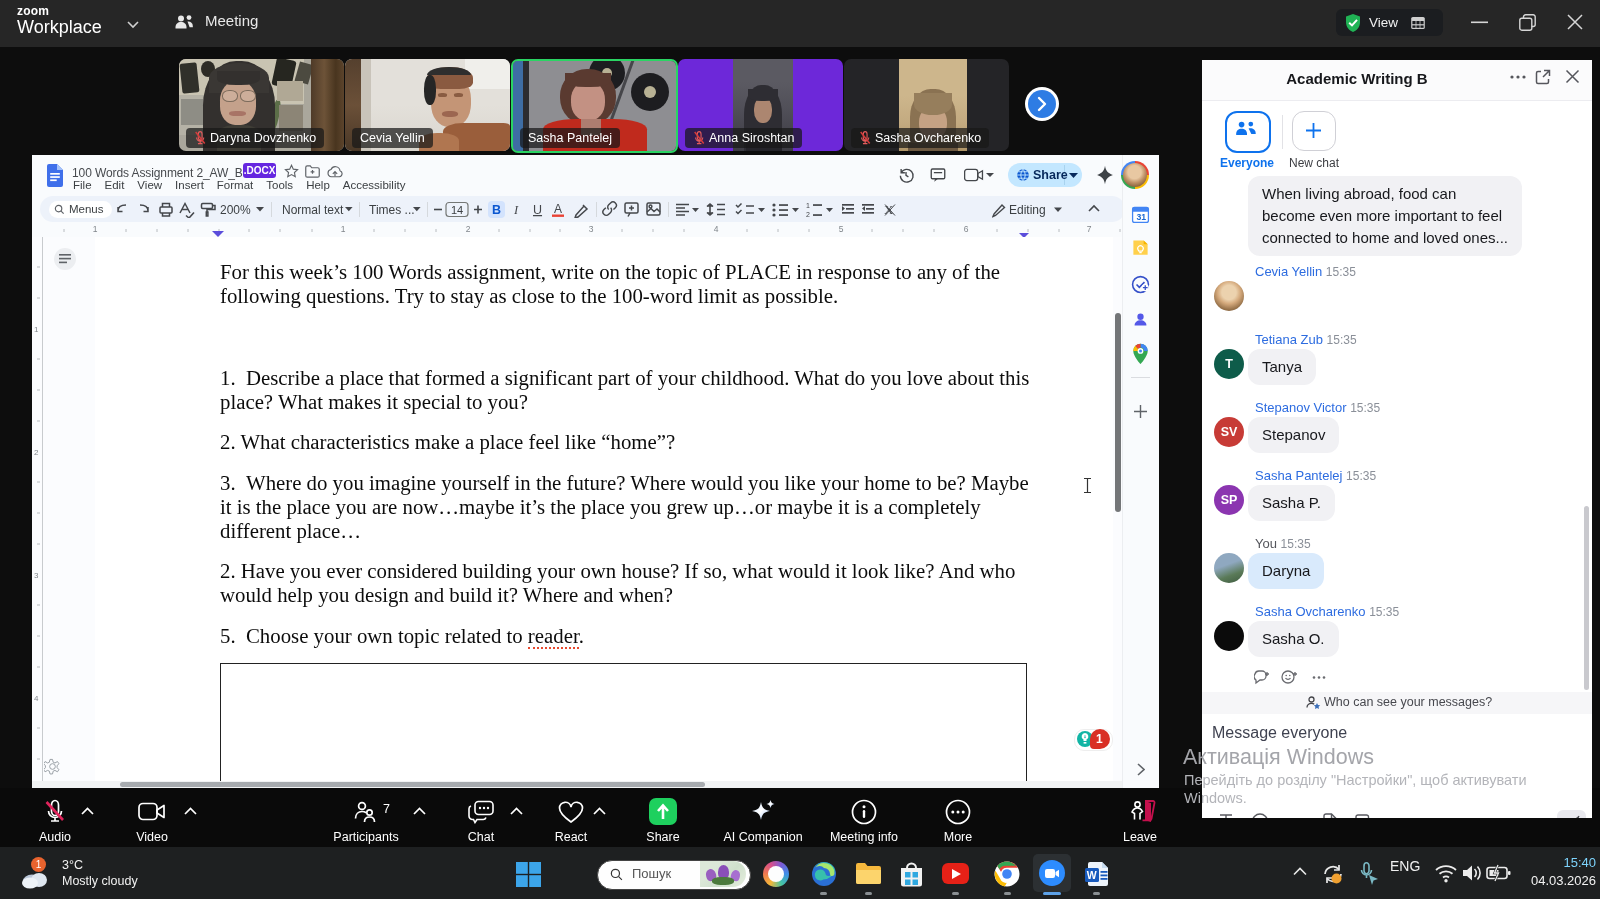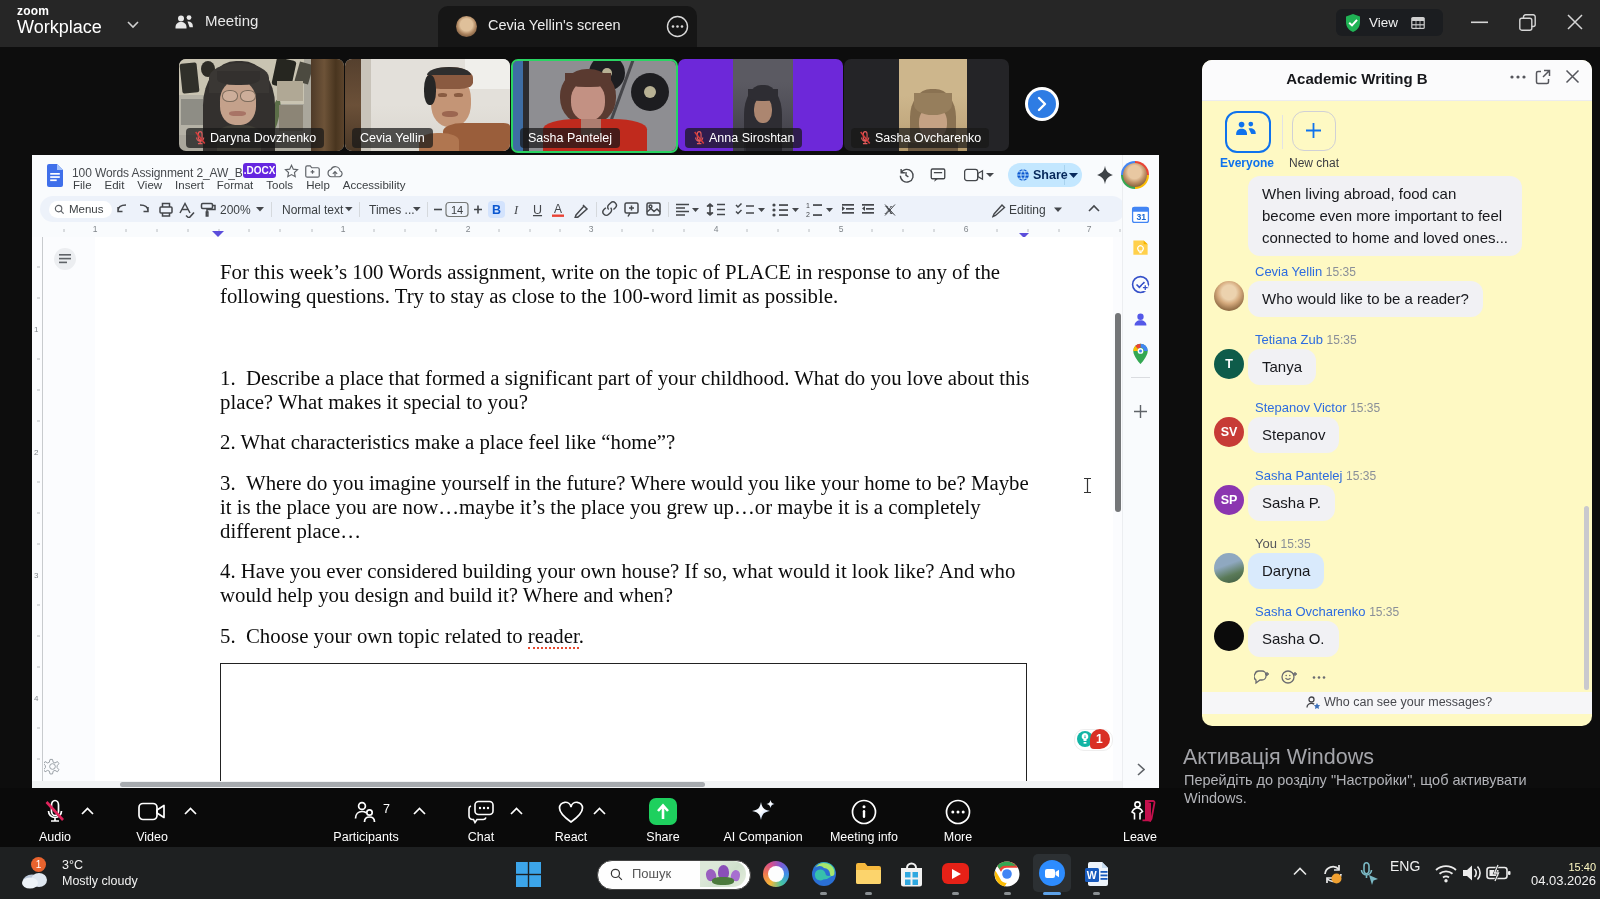--- a/index.html
+++ b/index.html
@@ -22,21 +22,21 @@
 .micoff{width:12px;height:14px;position:relative;display:inline-block;}
 
 #doc{position:absolute;left:32px;top:155px;width:1127px;height:633px;background:#f9fbfd;overflow:hidden;}
 
 #ztoolbar{position:absolute;left:0;top:788px;width:1600px;height:59px;background:#0a0a0a;}
 .zbtn{position:absolute;top:0;height:59px;color:#fff;text-align:center;}
 .zbtn .lbl{position:absolute;top:42px;width:200px;left:50%;transform:translateX(-50%);font-size:12.5px;color:#fff;}
 
 #taskbar{position:absolute;left:0;top:847px;width:1600px;height:52px;background:#1e2021;}
 
-#chat{position:absolute;left:1202px;top:60px;width:390px;height:666px;background:#fef9c3;border-radius:10px;z-index:40;overflow:hidden;}
+#chat{position:absolute;left:1202px;top:60px;width:390px;height:758px;background:#ffffff;border-radius:0;z-index:40;overflow:hidden;}
 .bubble{position:absolute;background:#f1f1f4;border-radius:12px;color:#17181c;font-size:15px;line-height:22px;padding:7px 14px;white-space:nowrap;}
 .cname{position:absolute;font-size:13px;color:#2d6ce0;white-space:nowrap;}
 .ctime{color:#8a8f98;font-size:12px;font-weight:400;}
 .cavatar{position:absolute;width:30px;height:30px;border-radius:50%;color:#fff;font-size:12.5px;font-weight:700;text-align:center;line-height:30px;}
 .dl{position:absolute;left:0;white-space:nowrap;}
 
 #wm{position:absolute;left:0;top:0;z-index:60;}
 #wm div{white-space:nowrap;}
 </style></head>
 <body>
@@ -51,30 +51,20 @@
       </svg>
     <svg class="abs" style="left:172px;top:13px" width="26" height="20" viewBox="0 0 26 20">
         <g fill="#e8e8e8">
           <circle cx="9" cy="5.5" r="3"></circle>
           <path d="M3.5 14c0-3 2.4-5 5.5-5s5.5 2 5.5 5v1.5H3.5z"></path>
           <circle cx="17" cy="4.6" r="2.4"></circle>
           <path d="M15.5 8.6c2.8-.4 5.3 1.4 5.3 4.4v1.2h-3.2"></path>
         </g>
       </svg>
     <div id="meetingtab" style="left:205px;">Meeting</div>
-    <div id="screentab">
-      <div class="avatar"></div>
-      <div class="ttext">Cevia Yellin's screen</div>
-      <svg class="abs" style="left:228px;top:9px" width="23" height="23" viewBox="0 0 23 23">
-          <circle cx="11.5" cy="11.5" r="10" fill="none" stroke="#d9d9d9" stroke-width="1.4"></circle>
-          <circle cx="7" cy="11.5" r="1.3" fill="#d9d9d9"></circle>
-          <circle cx="11.5" cy="11.5" r="1.3" fill="#d9d9d9"></circle>
-          <circle cx="16" cy="11.5" r="1.3" fill="#d9d9d9"></circle>
-        </svg>
-    </div>
     <div id="viewpill">
       <svg class="abs" style="left:7px;top:4px" width="20" height="20" viewBox="0 0 20 20">
           <path d="M10 1 L17 3.5 V9 C17 14 14 17.5 10 19 C6 17.5 3 14 3 9 V3.5 Z" fill="#20b355"></path>
           <path d="M6.2 9.8 L9 12.4 L14 6.8" stroke="#fff" stroke-width="2" fill="none"></path>
         </svg>
       <div class="abs" style="left:33px;top:6px;color:#f0f0f0;font-size:13.5px;">View</div>
       <svg class="abs" style="left:75px;top:8px" width="14" height="12" viewBox="0 0 17 15">
           <rect x="0" y="0" width="17" height="15" rx="2" fill="#cfcfcf"></rect>
           <rect x="1.5" y="5" width="4" height="4" fill="#1b1d20"></rect>
           <rect x="6.5" y="5" width="4" height="4" fill="#1b1d20"></rect>
@@ -417,21 +407,21 @@
     
     <div id="dtext" style="position:absolute;left:188px;top:0;font-family:'Liberation Serif',serif;font-size:20.8px;color:#0c0c0c;">
       <div class="dl" style="top:105px;">For this week’s 100 Words assignment, write on the topic of PLACE in response to any of the</div>
       <div class="dl" style="top:129px;">following questions. Try to stay as close to the 100-word limit as possible.</div>
       <div class="dl" style="top:211px;">1.&nbsp;&nbsp;Describe a place that formed a significant part of your childhood. What do you love about this</div>
       <div class="dl" style="top:235px;">place? What makes it special to you?</div>
       <div class="dl" style="top:275px;">2. What characteristics make a place feel like “home”?</div>
       <div class="dl" style="top:316px;">3.&nbsp;&nbsp;Where do you imagine yourself in the future? Where would you like your home to be? Maybe</div>
       <div class="dl" style="top:340px;">it is the place you are now…maybe it’s the place you grew up…or maybe it is a completely</div>
       <div class="dl" style="top:364px;">different place…</div>
-      <div class="dl" style="top:404px;">4. Have you ever considered building your own house? If so, what would it look like? And who</div>
+      <div class="dl" style="top:404px;">2. Have you ever considered building your own house? If so, what would it look like? And who</div>
       <div class="dl" style="top:428px;">would help you design and build it? Where and when?</div>
       <div class="dl" style="top:469px;">5.&nbsp;&nbsp;Choose your own topic related to <span style="border-bottom:2px dotted #e8492e;">reader</span>.</div>
     </div>
     <div class="abs" style="left:188px;top:508px;width:805px;height:125px;border:1.3px solid #222;border-bottom:none;background:#fff;"></div>
     <svg class="abs" style="left:1051px;top:322px" width="9" height="17">
         <path d="M1 1.5 h7 M1 15.5 h7 M4.5 1.5 v14" stroke="#333" stroke-width="1.2" fill="none"></path>
       </svg>
     
     <div class="abs" style="left:1083px;top:158px;width:6px;height:199px;background:#747678;border-radius:3px;"></div>
     <div class="abs" style="left:1090px;top:0px;width:37px;height:633px;background:#f9fbfd;border-left:1px solid #eceef1;"></div>
@@ -700,21 +690,21 @@
         <path d="M2 7 h4 l5-4.5 v15 L6 13 H2 z" fill="#ececec"></path>
         <path d="M13.5 6 a5.5 5.5 0 0 1 0 8 M16.5 3.5 a9.5 9.5 0 0 1 0 13" fill="none" stroke="#ececec" stroke-width="1.6"></path>
       </svg>
     <svg class="abs" style="left:1486px;top:17px" width="25" height="18" viewBox="0 0 25 18">
         <rect x="1" y="3.5" width="20" height="11" rx="2.5" fill="none" stroke="#ececec" stroke-width="1.6"></rect>
         <rect x="22" y="7" width="2.5" height="4" rx="1" fill="#ececec"></rect>
         <rect x="3.5" y="6" width="9" height="6" fill="#ececec"></rect>
         <path d="M12 1 L8.5 9 h4 L9 17" fill="none" stroke="#1e2021" stroke-width="2.4"></path>
         <path d="M12 1 L8.5 9 h4 L9 17" fill="none" stroke="#ececec" stroke-width="1.3"></path>
       </svg>
-    <div class="abs" style="left:1540px;top:14px;width:56px;text-align:right;color:#fef9c3;font-size:11px;">15:40</div>
+    <div class="abs" style="left:1540px;top:8px;width:56px;text-align:right;color:#7dd3fc;font-size:13px;">15:40</div>
     <div class="abs" style="left:1516px;top:26px;width:80px;text-align:right;color:#f2f2f2;font-size:13px;">04.03.2026</div>
   </div>
   <div id="chat">
     <div class="abs" style="left:0;top:0;width:390px;height:40px;background:#fbfbfc;border-bottom:1px solid #ececf0;"></div>
     <div class="abs" style="left:0;top:10px;width:310px;text-align:center;font-size:15px;font-weight:700;color:#17181c;">Academic Writing B</div>
     <svg class="abs" style="left:308px;top:14px" width="16" height="6">
         <g fill="#55565c">
           <circle cx="2" cy="3" r="1.6"></circle>
           <circle cx="8" cy="3" r="1.6"></circle>
           <circle cx="14" cy="3" r="1.6"></circle>
@@ -739,21 +729,20 @@
     <div class="abs" style="left:18px;top:96px;width:52px;text-align:center;font-size:12px;font-weight:700;color:#0E72ED;">Everyone</div>
     <div class="abs" style="left:80px;top:55px;width:1px;height:34px;background:#e2e2e6;"></div>
     <div class="abs" style="left:90px;top:51px;width:42px;height:38px;border:1.5px solid #d0d0d6;border-radius:12px;"></div>
     <svg class="abs" style="left:103px;top:62px" width="17" height="17">
         <path d="M8.5 1 v15 M1 8.5 h15" stroke="#0E72ED" stroke-width="1.8"></path>
       </svg>
     <div class="abs" style="left:86px;top:96px;width:52px;text-align:center;font-size:12px;color:#3c3d42;">New chat</div>
     <div class="bubble" style="left:46px;top:116px;">When living abroad, food can<br>become even more important to feel<br>connected to home and loved ones...</div>
     <div class="cname" style="left:53px;top:204px;">Cevia Yellin <span class="ctime">15:35</span></div>
     <div class="cavatar" style="left:12px;top:221px;background:radial-gradient(circle at 50% 38%,#ecd2ae 0 30%,#d4a97c 48%,#97724a 72%,#6a5038 100%);"></div>
-    <div class="bubble" style="left:46px;top:221px;">Who would like to be a reader?</div>
     <div class="cname" style="left:53px;top:272px;">Tetiana Zub <span class="ctime">15:35</span></div>
     <div class="cavatar" style="left:12px;top:289px;background:#0e5c4a;">T</div>
     <div class="bubble" style="left:46px;top:289px;">Tanya</div>
     <div class="cname" style="left:53px;top:340px;">Stepanov Victor <span class="ctime">15:35</span></div>
     <div class="cavatar" style="left:12px;top:357px;background:#c73b36;">SV</div>
     <div class="bubble" style="left:46px;top:357px;">Stepanov</div>
     <div class="cname" style="left:53px;top:408px;">Sasha Pantelej <span class="ctime">15:35</span></div>
     <div class="cavatar" style="left:12px;top:425px;background:#8b35b0;">SP</div>
     <div class="bubble" style="left:46px;top:425px;">Sasha P.</div>
     <div class="cname" style="left:53px;top:476px;color:#55565c;">You <span class="ctime">15:35</span></div>

